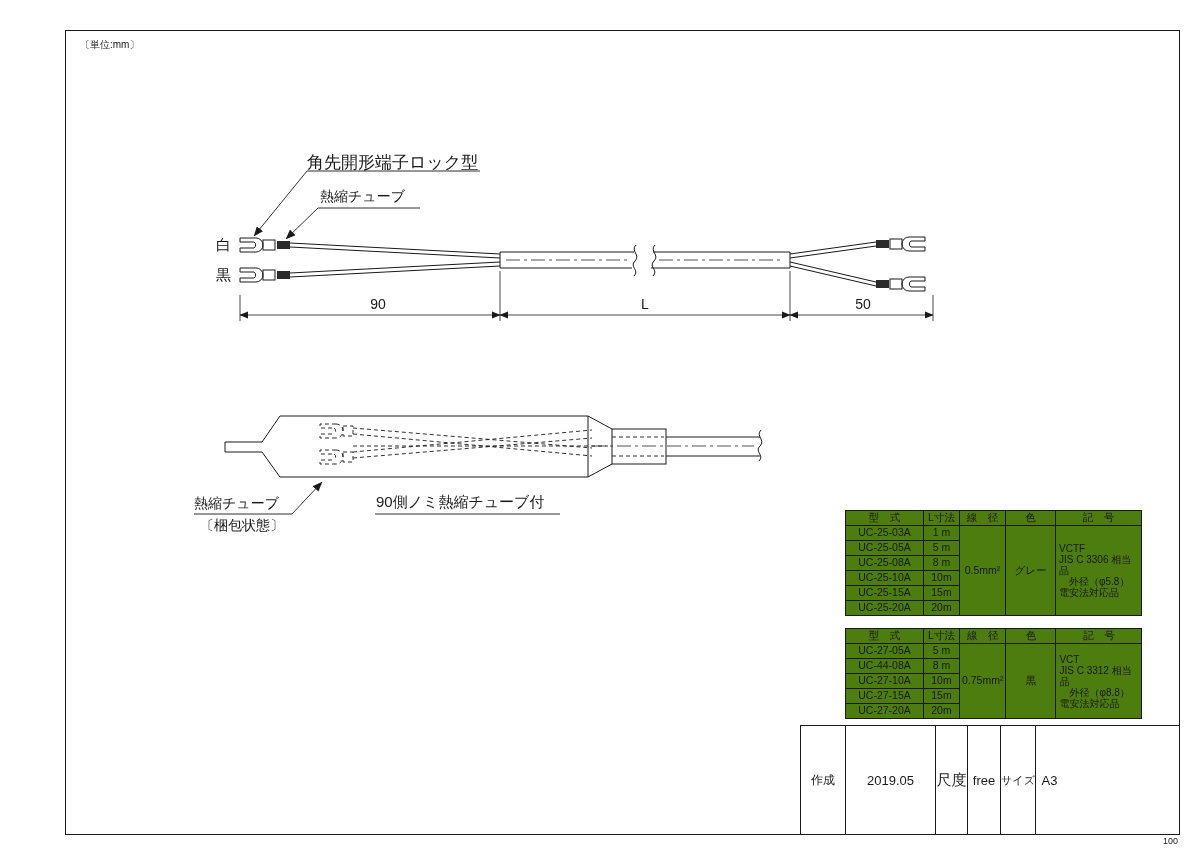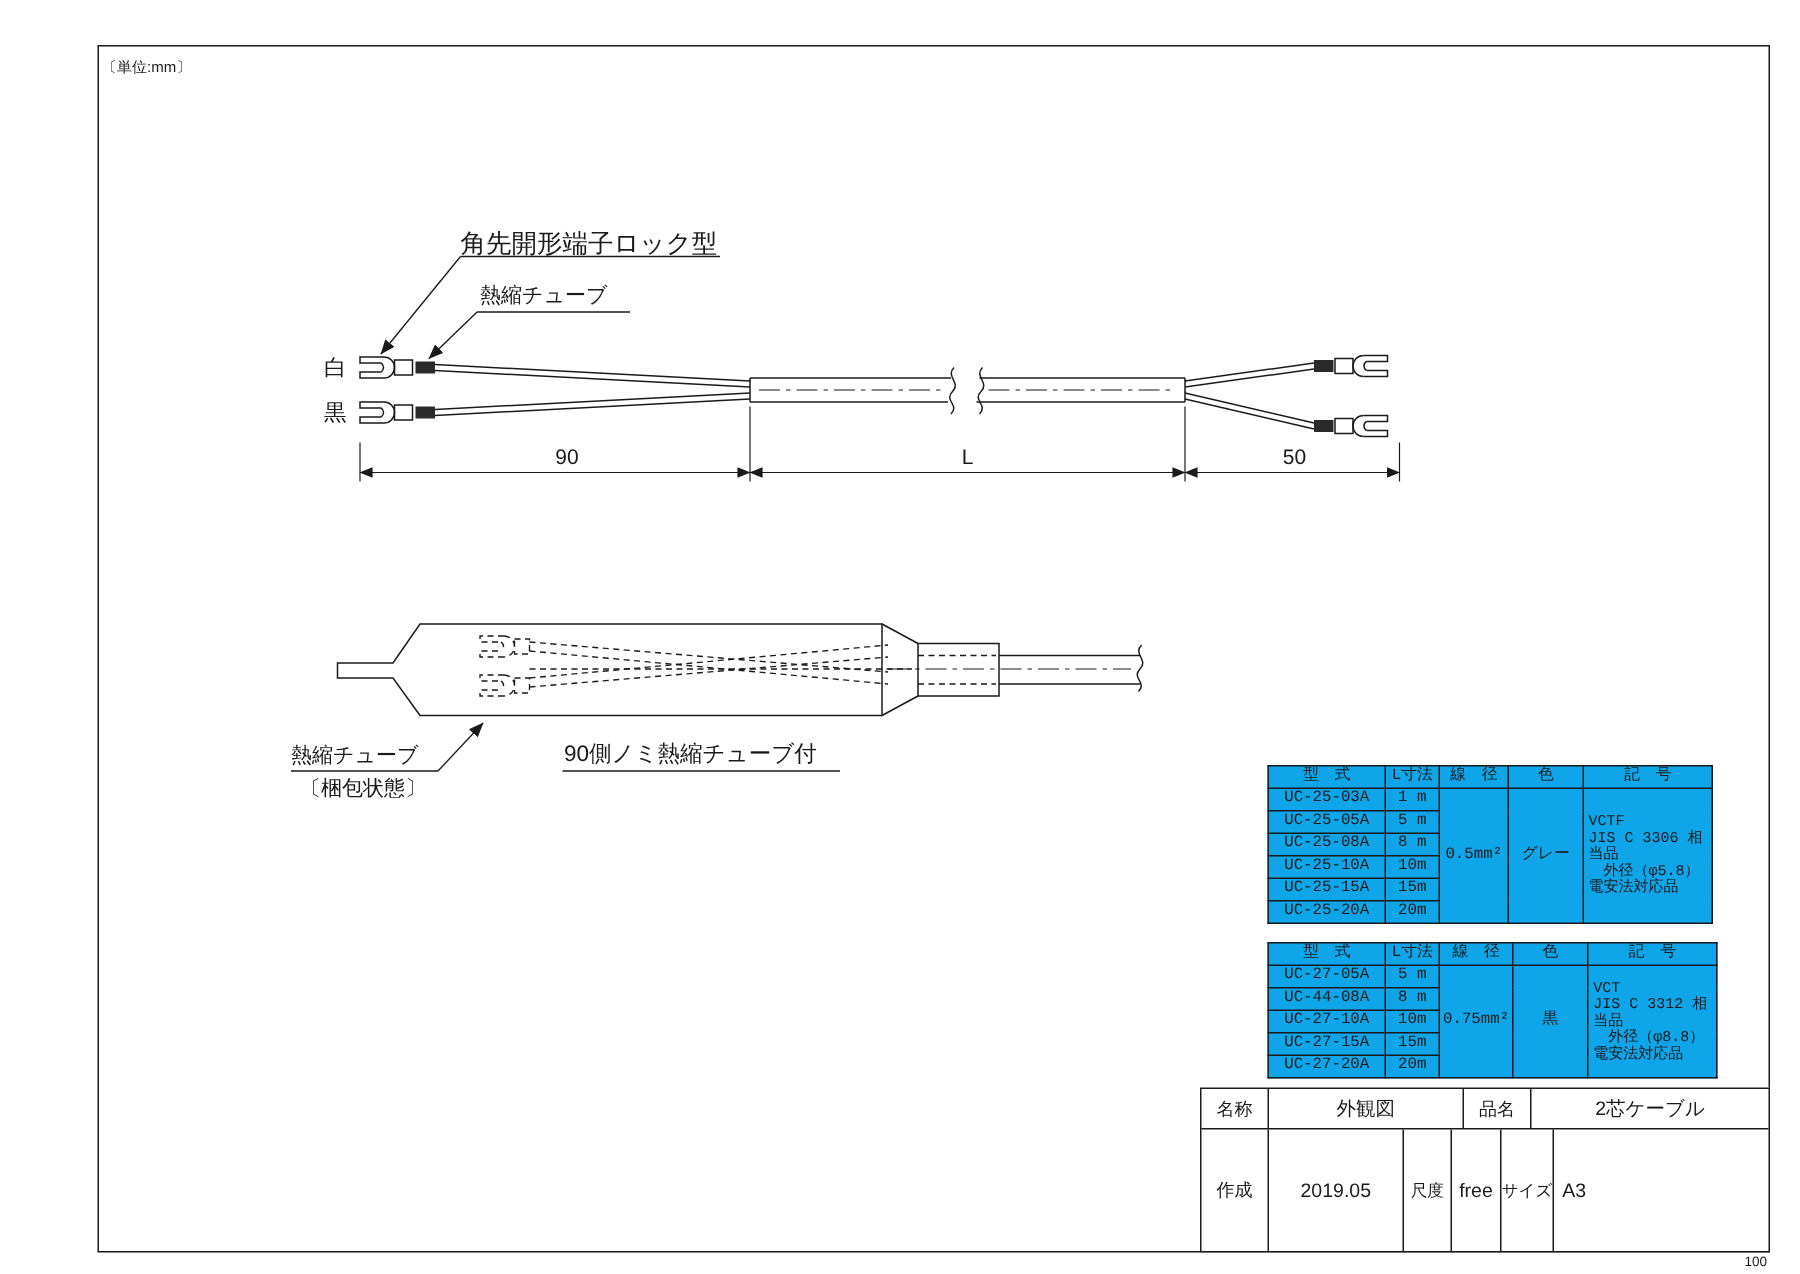--- a/index.html
+++ b/index.html
@@ -13,35 +13,35 @@
   .abs { position:absolute; white-space:nowrap; }
   .frame {
     position:absolute; left:65px; top:30px; width:1115px; height:805px;
     border:1px solid #1a1a1a; background:#fff;
   }
   svg.lineart { position:absolute; left:0; top:0; }
   .cl { stroke-width:0.75; stroke-dasharray:14 4 3 4; }
   .dash { stroke-dasharray:4 3; stroke-width:0.9; }
 
   
-  .t-unit   { left:68px;  top:38px;  font-size:10px; }
+  .t-unit   { left:80px;  top:38px;  font-size:10px; }
   .t-term   { left:307px; top:151px; font-size:17px; }
   .t-tube   { left:320px; top:188px; font-size:14px; }
   .t-white  { left:216px; top:236px; font-size:15px; }
   .t-black  { left:216px; top:266px; font-size:15px; }
   .t-d90    { left:360px; top:296px; width:36px; text-align:center; font-size:14px; }
   .t-dL     { left:630px; top:296px; width:30px; text-align:center; font-size:14px; }
   .t-d50    { left:845px; top:296px; width:36px; text-align:center; font-size:14px; }
   .t-ptube  { left:194px; top:495px; font-size:14px; }
   .t-pstate { left:200px; top:517px; font-size:14px; }
   .t-pnote  { left:376px; top:493px; font-size:15px; }
   .t-sheet  { left:1150px; top:836px; width:28px; text-align:right; font-size:9px; }
 
   
-  table.spec { border-collapse:collapse; table-layout:fixed; background:#0ea5e9; position:absolute;font-family:Liberation Mono, monospace; }
+  table.spec { border-collapse:collapse; table-layout:fixed; background:#4d7c0f; position:absolute; }
   table.spec td {
     border:1px solid #1a1a1a; font-size:10.5px; text-align:center;
     height:15px; padding:0 2px; line-height:1.1; vertical-align:middle;
     overflow:hidden;
   }
   table.spec td.sym-cell { text-align:left; font-size:10px; padding:1px 3px; }
   table.spec td.sym-cell .ind { padding-left:10px; }
   .tbl1 { left:845px; top:510px; }
   .tbl2 { left:845px; top:628px; }
 
@@ -274,27 +274,21 @@
     <td>15m</td>
   </tr>
   <tr>
     <td>UC-27-20A</td>
     <td>20m</td>
   </tr>
 </tbody>
   </table>
 
 <div class="title-block">
-  <div class="tb-row" style="height:27px">
-    <div class="tb-cell tb-lbl" style="width:45px">名称</div>
-    <div class="tb-cell tb-val" style="width:130px">外観図</div>
-    <div class="tb-cell tb-lbl" style="width:45px">品名</div>
-    <div class="tb-cell tb-val grow">2芯ケーブル</div>
-  </div>
   <div class="tb-row">
     <div class="tb-cell tb-lbl" style="width:45px">作成</div>
     <div class="tb-cell tb-val" style="width:90px">2019.05</div>
-    <div class="tb-cell" style="width:32px;font-size:11px">尺度</div>
+    <div class="tb-cell" style="width:32px;font-size:15px">尺度</div>
     <div class="tb-cell tb-val" style="width:33px">free</div>
     <div class="tb-cell" style="width:35px;font-size:11px">サイズ</div>
     <div class="tb-cell tb-val" style="width:27px">A3</div>
   </div>
 </div>
 
 </body></html>

